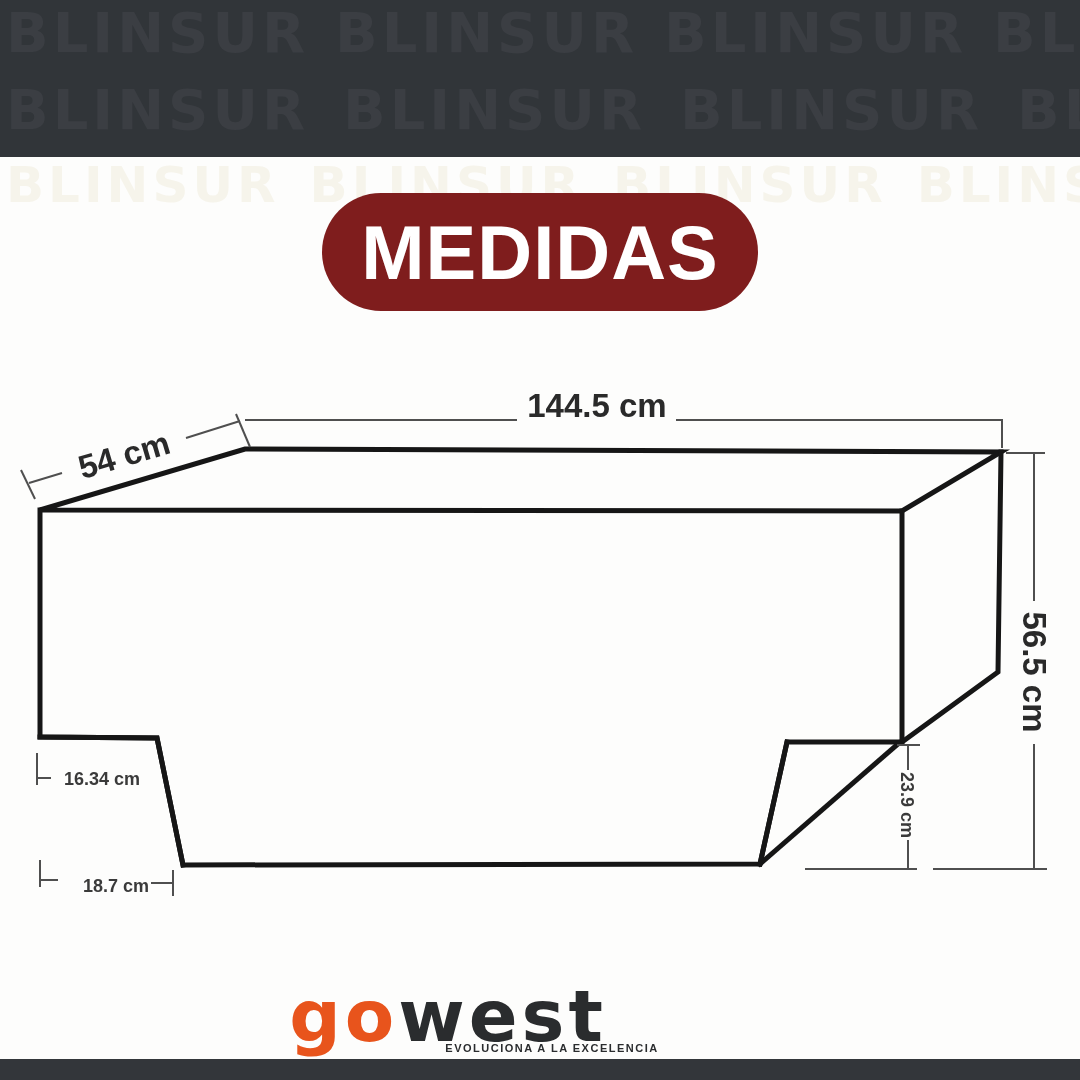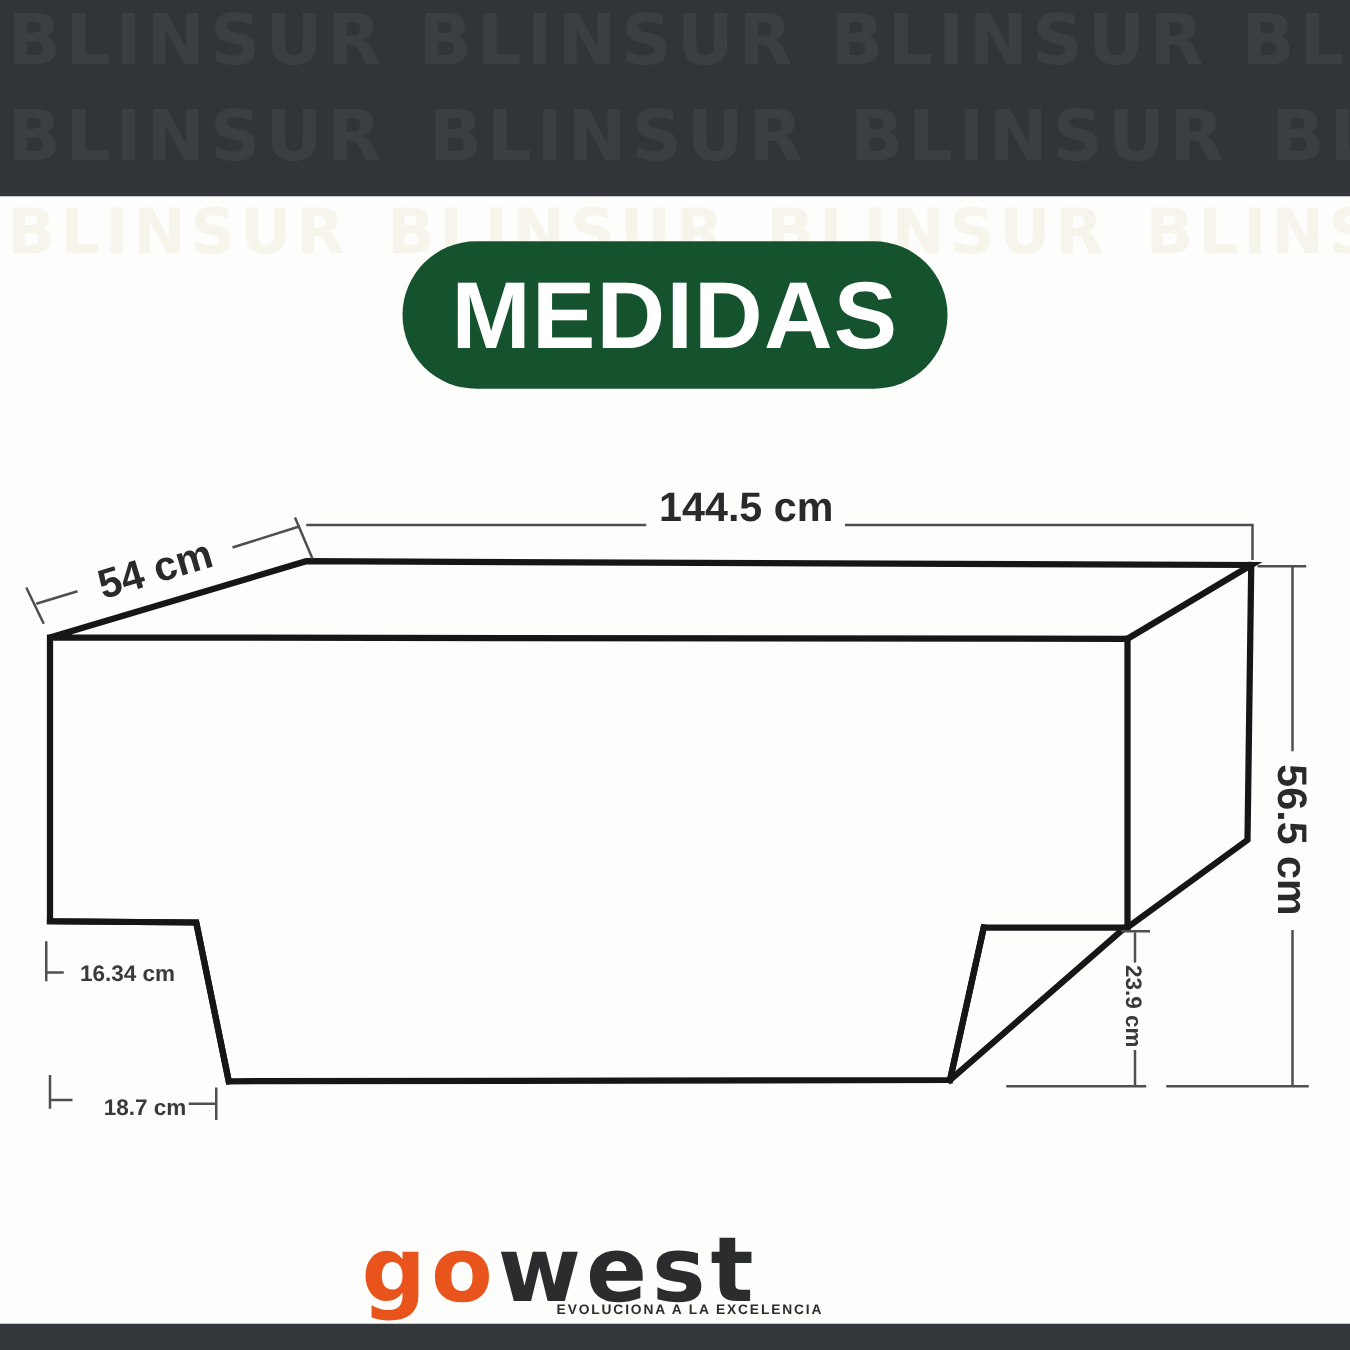--- a/index.html
+++ b/index.html
@@ -51,21 +51,21 @@
     line-height: 1;
     letter-spacing: 4px;
     color: rgba(214, 203, 160, 0.18);
   }
 
   
   .medidas-pill {
     position: absolute;
     left: 322px; top: 193px;
     width: 436px; height: 118px;
-    background: #14532d;
+    background: #7f1d1d;
     border-radius: 60px;
     display: flex;
     align-items: center;
     justify-content: center;
   }
   .medidas-pill .pill-text {
     color: #ffffff;
     font-size: 76px;
     font-weight: 800;
     letter-spacing: 1px;

